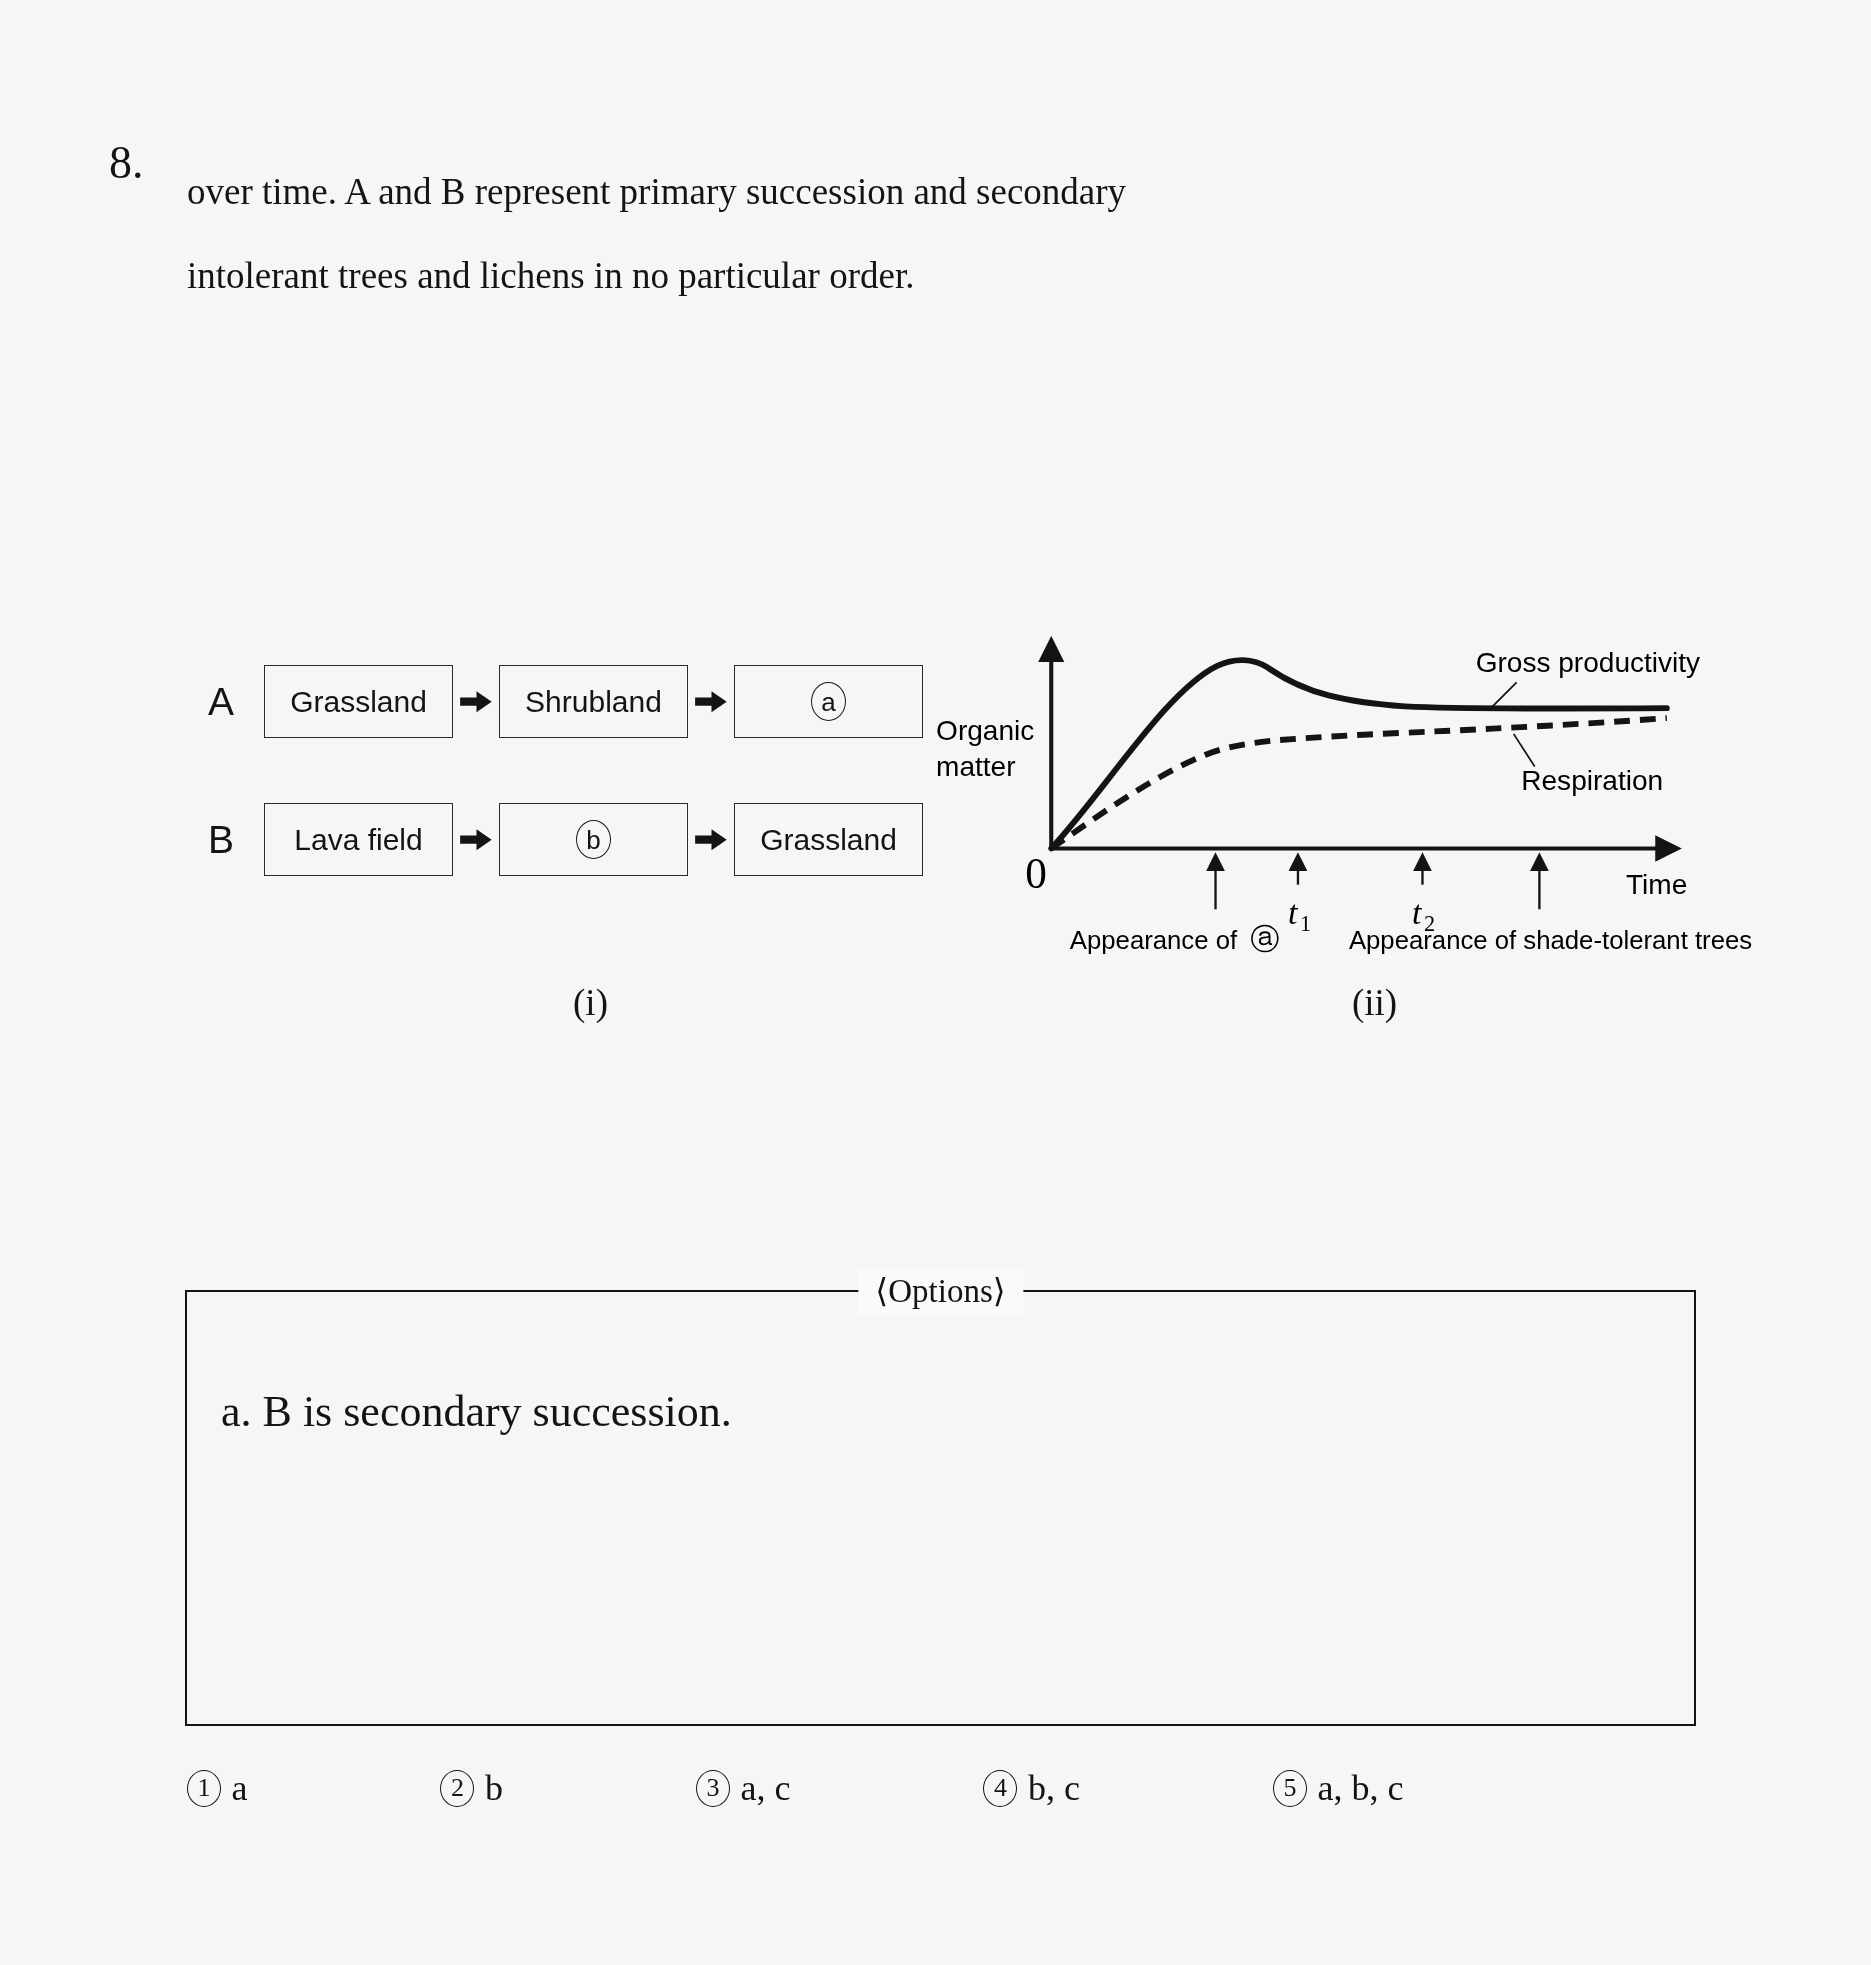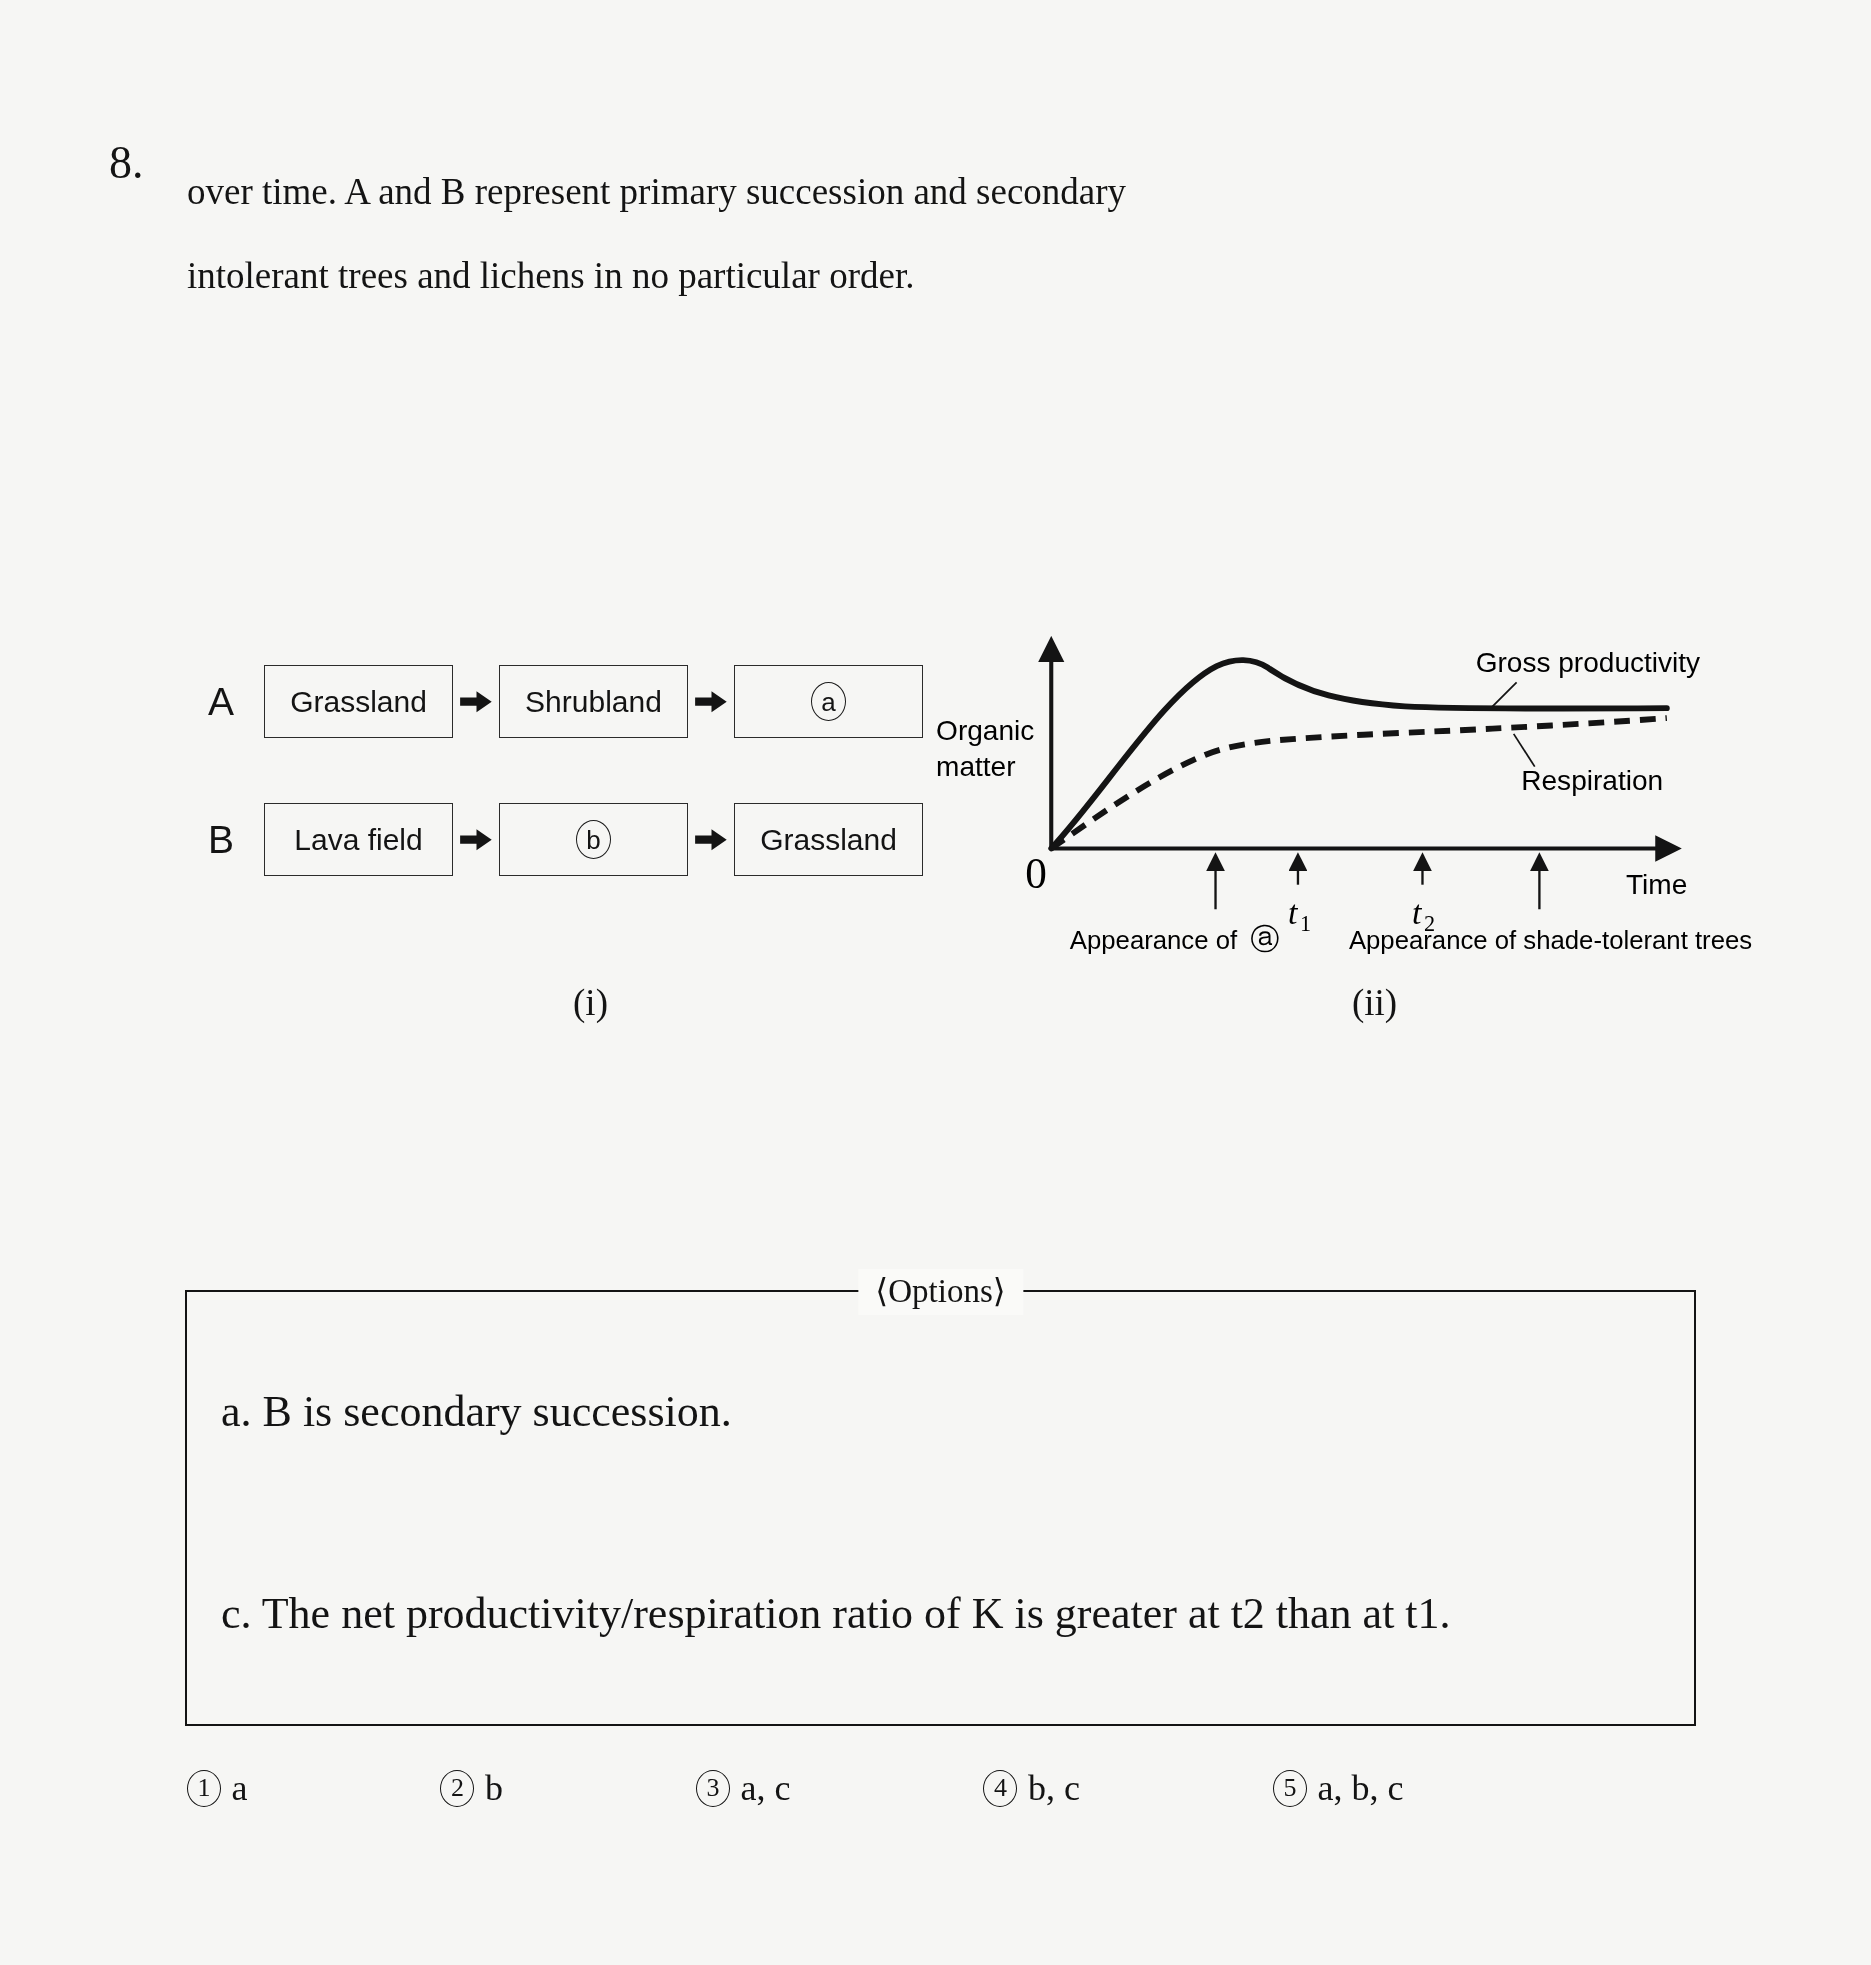--- a/index.html
+++ b/index.html
@@ -222,21 +222,20 @@
       <text class="sans" x="1111" y="602" font-size="44" text-anchor="middle">Appearance of shade-tolerant trees</text>
     </svg>
   </div>
 
   <div class="fig-caption caption-ii">(ii)</div>
 
 
   <div class="options-box">
     <div class="options-legend">⟨Options⟩</div>
     <div class="option-item opt-a">a. B is secondary succession.</div>
-    <div class="option-item opt-c">c. The net productivity/respiration ratio of K is greater at t2 than at t1.</div>
   </div>
 
   <div class="answers">
     <div class="answer">
       <span class="num-circle">1</span>
       <span>a</span>
     </div>
     <div class="answer">
       <span class="num-circle">2</span>
       <span>b</span>

